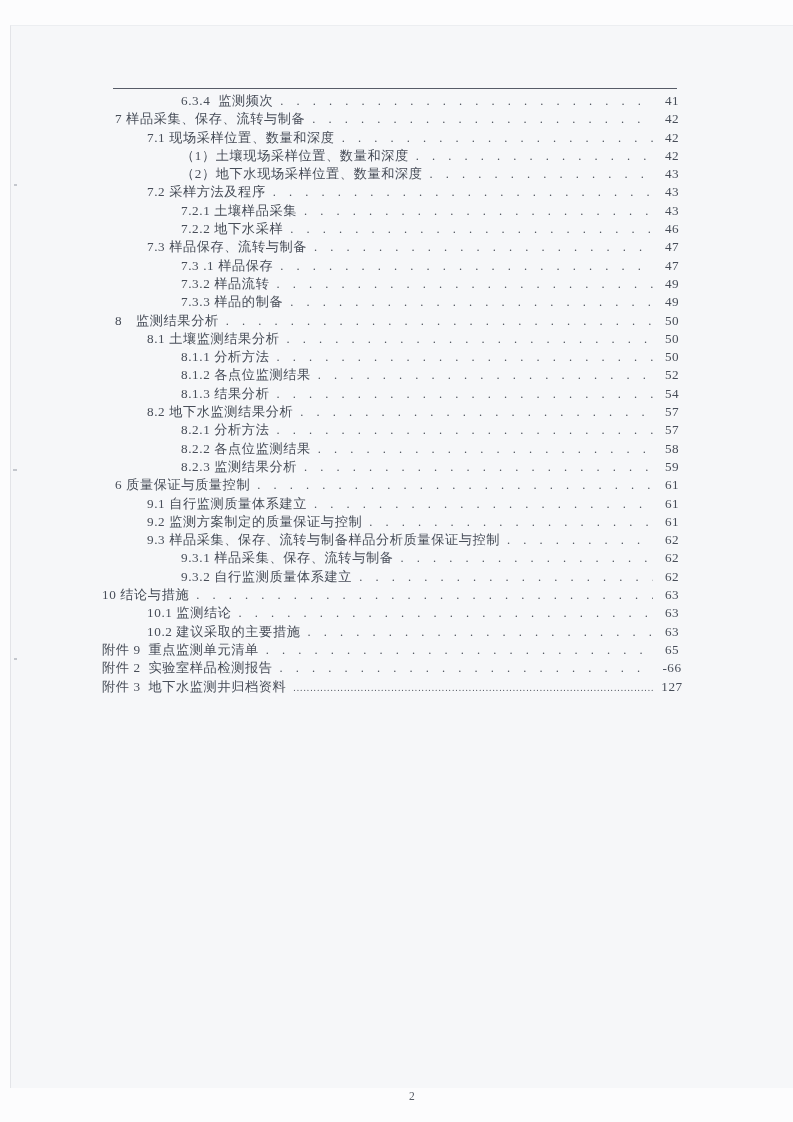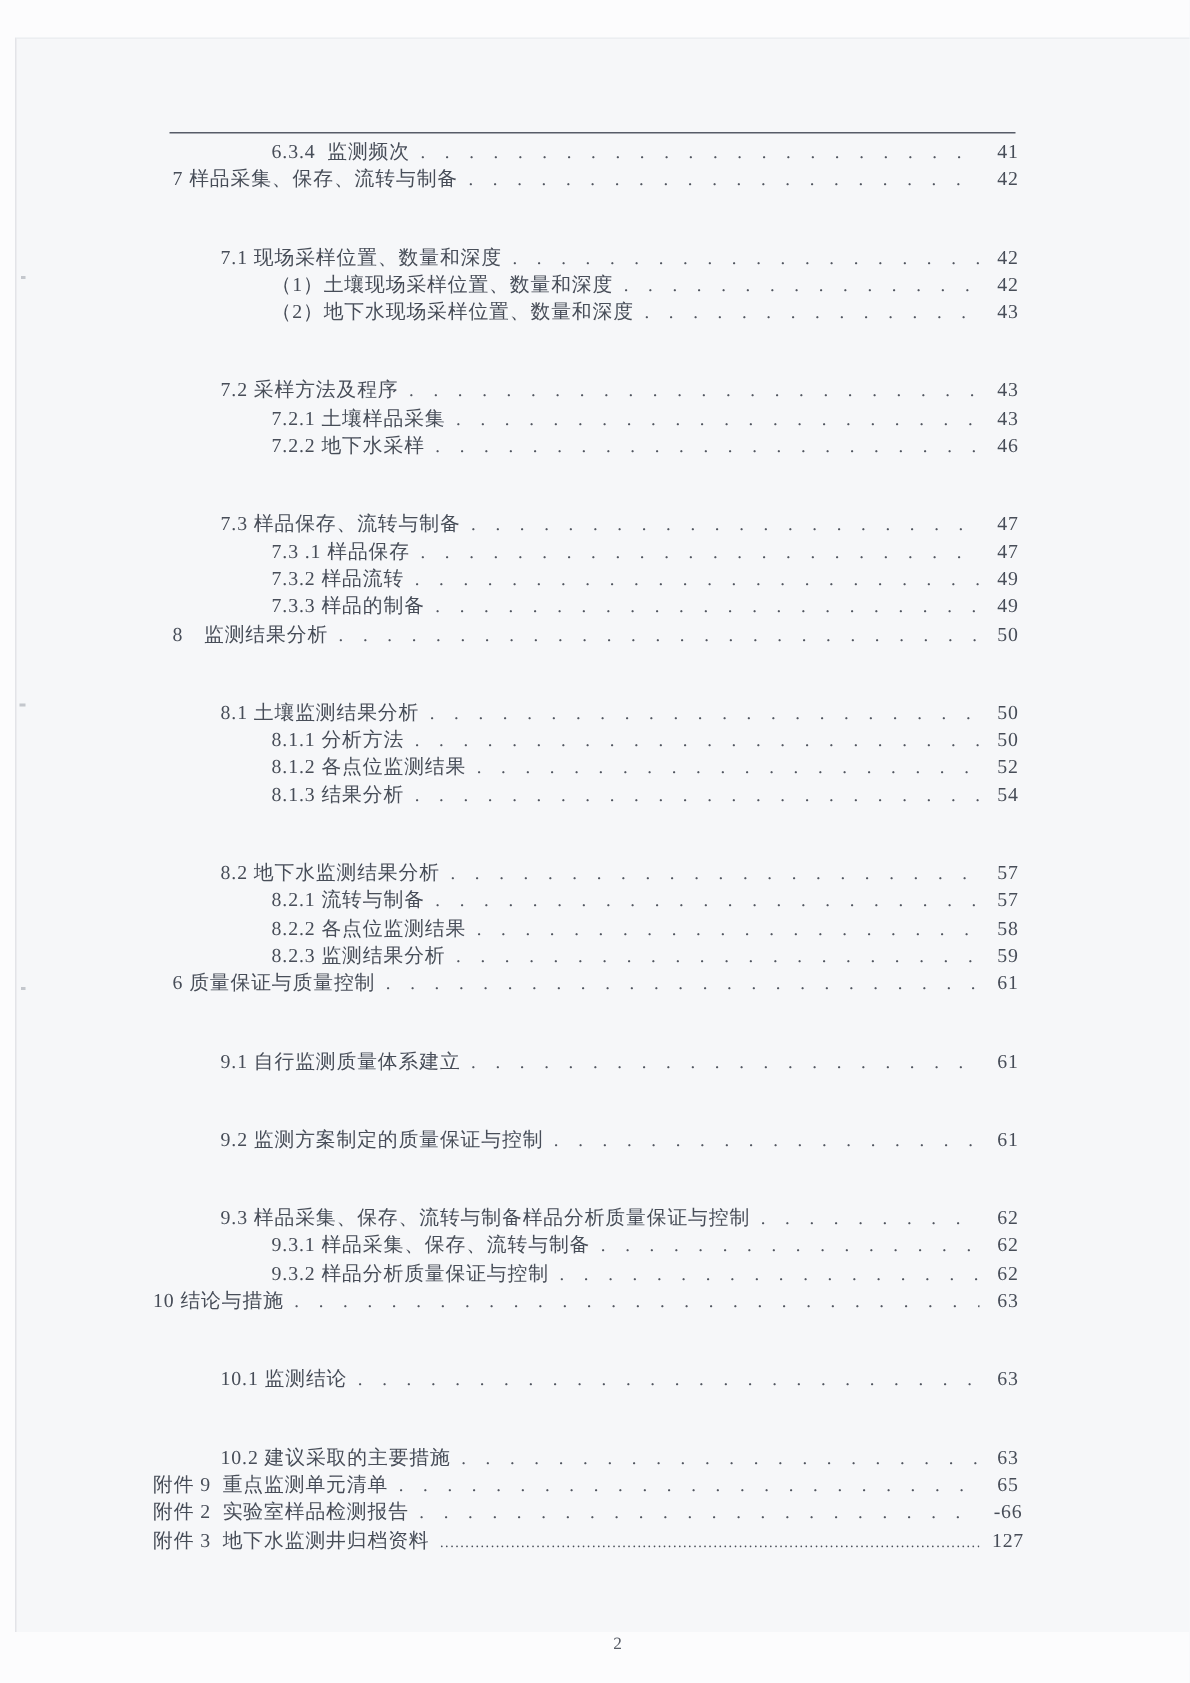--- a/index.html
+++ b/index.html
@@ -63,21 +63,21 @@
   .leader.gap{padding-right:18px;}
   .toc-row .pagenum{
     flex:0 0 auto;
     min-width:28px;
     text-align:center;
     letter-spacing:0.5px;
   }
   
   .l1w{padding-left:0;}
   .l1 {padding-left:13px;}
-  .l2 {padding-left:45px;margin-top:34px;}
+  .l2 {padding-left:45px;}
   .l3 {padding-left:79px;}
 
   
   .folio{
     position:absolute;
     left:402px;top:1090px;
     width:20px;
     text-align:center;
     font-size:11.5px;
     color:#565b65;
@@ -180,21 +180,21 @@
     <span class="label">8.1.3 结果分析</span>
     <span class="leader normal">. . . . . . . . . . . . . . . . . . . . . . . . . . . . . . . . . . . . . . . . . . . . . . . . . . . . . . . . . . . . . . . . . . . . . . . . . . . . . . . . . . . . . . . . . . . . . . . . . . . . . . . . . . . . . . . . . . . . . . . . . . . . . . . . . . . . . . . . . . . . . . . . . . . . . . . . . . . . . . . . . . . . . . . . . . . . . . . . . . . . . . . . . . . . . . . . . . . . . . . . . . . . . . . . . . . . . . . . . . . . . . . . . . . . . . . . . . . . . . . . . . . . . . . . . . . . . . . . . . . . . . . . . . . . . . . . . . . . . . . . . . . . . . . . . . . . . . . . . . . . </span>
     <span class="pagenum">54</span>
   </div>
     <div class="toc-row l2">
     <span class="label">8.2 地下水监测结果分析</span>
     <span class="leader normal">. . . . . . . . . . . . . . . . . . . . . . . . . . . . . . . . . . . . . . . . . . . . . . . . . . . . . . . . . . . . . . . . . . . . . . . . . . . . . . . . . . . . . . . . . . . . . . . . . . . . . . . . . . . . . . . . . . . . . . . . . . . . . . . . . . . . . . . . . . . . . . . . . . . . . . . . . . . . . . . . . . . . . . . . . . . . . . . . . . . . . . . . . . . . . . . . . . . . . . . . . . . . . . . . . . . . . . . . . . . . . . . . . . . . . . . . . . . . . . . . . . . . . . . . . . . . . . . . . . . . . . . . . . . . . . . . . . . . . . . . . . . . . . . . . . . . . . . . . . . . </span>
     <span class="pagenum">57</span>
   </div>
     <div class="toc-row l3">
-    <span class="label">8.2.1 流转与制备</span>
+    <span class="label">8.2.1 分析方法</span>
     <span class="leader normal">. . . . . . . . . . . . . . . . . . . . . . . . . . . . . . . . . . . . . . . . . . . . . . . . . . . . . . . . . . . . . . . . . . . . . . . . . . . . . . . . . . . . . . . . . . . . . . . . . . . . . . . . . . . . . . . . . . . . . . . . . . . . . . . . . . . . . . . . . . . . . . . . . . . . . . . . . . . . . . . . . . . . . . . . . . . . . . . . . . . . . . . . . . . . . . . . . . . . . . . . . . . . . . . . . . . . . . . . . . . . . . . . . . . . . . . . . . . . . . . . . . . . . . . . . . . . . . . . . . . . . . . . . . . . . . . . . . . . . . . . . . . . . . . . . . . . . . . . . . . . </span>
     <span class="pagenum">57</span>
   </div>
     <div class="toc-row l3">
     <span class="label">8.2.2 各点位监测结果</span>
     <span class="leader normal">. . . . . . . . . . . . . . . . . . . . . . . . . . . . . . . . . . . . . . . . . . . . . . . . . . . . . . . . . . . . . . . . . . . . . . . . . . . . . . . . . . . . . . . . . . . . . . . . . . . . . . . . . . . . . . . . . . . . . . . . . . . . . . . . . . . . . . . . . . . . . . . . . . . . . . . . . . . . . . . . . . . . . . . . . . . . . . . . . . . . . . . . . . . . . . . . . . . . . . . . . . . . . . . . . . . . . . . . . . . . . . . . . . . . . . . . . . . . . . . . . . . . . . . . . . . . . . . . . . . . . . . . . . . . . . . . . . . . . . . . . . . . . . . . . . . . . . . . . . . . </span>
     <span class="pagenum">58</span>
   </div>
     <div class="toc-row l3">
     <span class="label">8.2.3 监测结果分析</span>
@@ -220,21 +220,21 @@
     <span class="label">9.3 样品采集、保存、流转与制备样品分析质量保证与控制</span>
     <span class="leader normal">. . . . . . . . . . . . . . . . . . . . . . . . . . . . . . . . . . . . . . . . . . . . . . . . . . . . . . . . . . . . . . . . . . . . . . . . . . . . . . . . . . . . . . . . . . . . . . . . . . . . . . . . . . . . . . . . . . . . . . . . . . . . . . . . . . . . . . . . . . . . . . . . . . . . . . . . . . . . . . . . . . . . . . . . . . . . . . . . . . . . . . . . . . . . . . . . . . . . . . . . . . . . . . . . . . . . . . . . . . . . . . . . . . . . . . . . . . . . . . . . . . . . . . . . . . . . . . . . . . . . . . . . . . . . . . . . . . . . . . . . . . . . . . . . . . . . . . . . . . . . </span>
     <span class="pagenum">62</span>
   </div>
     <div class="toc-row l3">
     <span class="label">9.3.1 样品采集、保存、流转与制备</span>
     <span class="leader normal">. . . . . . . . . . . . . . . . . . . . . . . . . . . . . . . . . . . . . . . . . . . . . . . . . . . . . . . . . . . . . . . . . . . . . . . . . . . . . . . . . . . . . . . . . . . . . . . . . . . . . . . . . . . . . . . . . . . . . . . . . . . . . . . . . . . . . . . . . . . . . . . . . . . . . . . . . . . . . . . . . . . . . . . . . . . . . . . . . . . . . . . . . . . . . . . . . . . . . . . . . . . . . . . . . . . . . . . . . . . . . . . . . . . . . . . . . . . . . . . . . . . . . . . . . . . . . . . . . . . . . . . . . . . . . . . . . . . . . . . . . . . . . . . . . . . . . . . . . . . . </span>
     <span class="pagenum">62</span>
   </div>
     <div class="toc-row l3">
-    <span class="label">9.3.2 样品分析质量保证与控制</span>
+    <span class="label">9.3.2 自行监测质量体系建立</span>
     <span class="leader normal">. . . . . . . . . . . . . . . . . . . . . . . . . . . . . . . . . . . . . . . . . . . . . . . . . . . . . . . . . . . . . . . . . . . . . . . . . . . . . . . . . . . . . . . . . . . . . . . . . . . . . . . . . . . . . . . . . . . . . . . . . . . . . . . . . . . . . . . . . . . . . . . . . . . . . . . . . . . . . . . . . . . . . . . . . . . . . . . . . . . . . . . . . . . . . . . . . . . . . . . . . . . . . . . . . . . . . . . . . . . . . . . . . . . . . . . . . . . . . . . . . . . . . . . . . . . . . . . . . . . . . . . . . . . . . . . . . . . . . . . . . . . . . . . . . . . . . . . . . . . . </span>
     <span class="pagenum">62</span>
   </div>
     <div class="toc-row l1w">
     <span class="label">10 结论与措施</span>
     <span class="leader normal">. . . . . . . . . . . . . . . . . . . . . . . . . . . . . . . . . . . . . . . . . . . . . . . . . . . . . . . . . . . . . . . . . . . . . . . . . . . . . . . . . . . . . . . . . . . . . . . . . . . . . . . . . . . . . . . . . . . . . . . . . . . . . . . . . . . . . . . . . . . . . . . . . . . . . . . . . . . . . . . . . . . . . . . . . . . . . . . . . . . . . . . . . . . . . . . . . . . . . . . . . . . . . . . . . . . . . . . . . . . . . . . . . . . . . . . . . . . . . . . . . . . . . . . . . . . . . . . . . . . . . . . . . . . . . . . . . . . . . . . . . . . . . . . . . . . . . . . . . . . . </span>
     <span class="pagenum">63</span>
   </div>
     <div class="toc-row l2">
     <span class="label">10.1 监测结论</span>

